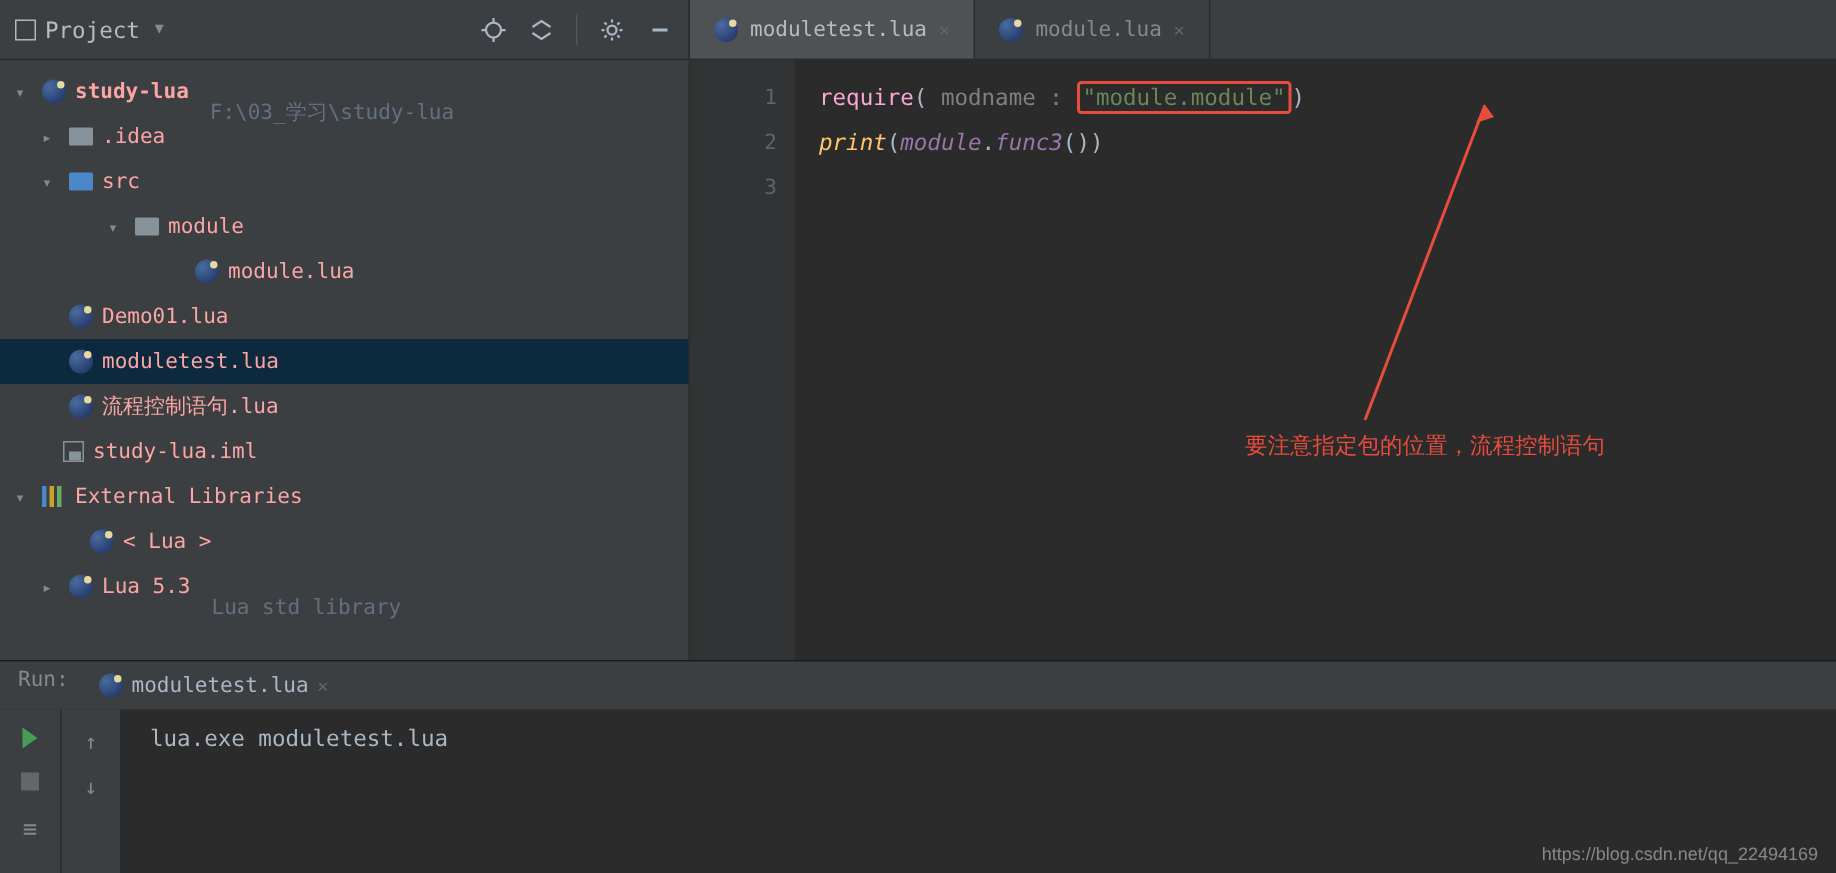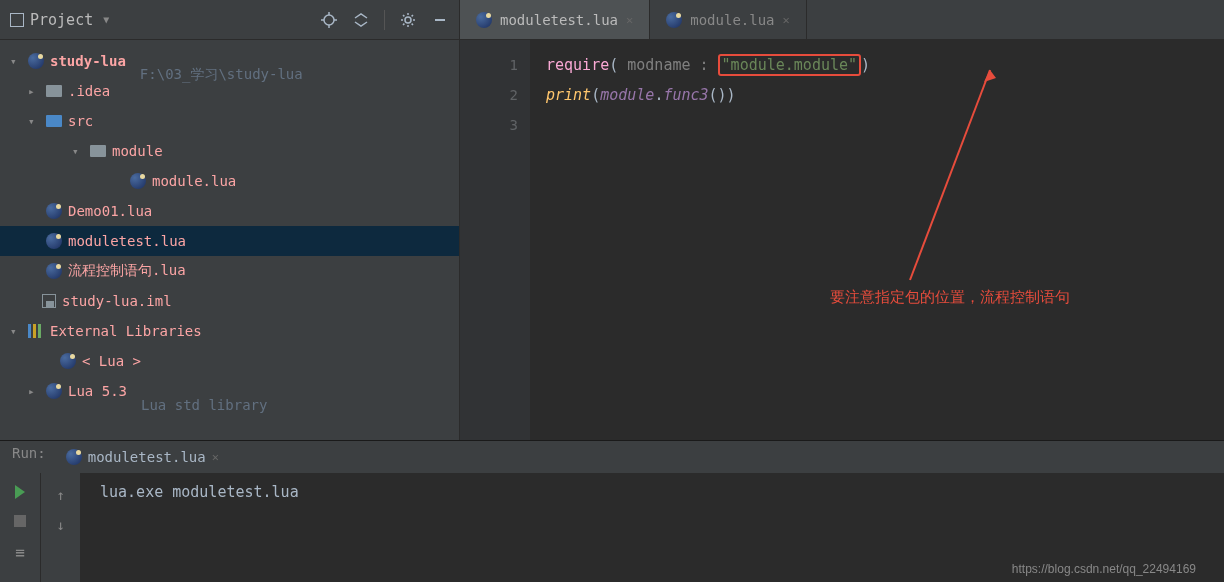--- a/index.html
+++ b/index.html
@@ -275,21 +275,21 @@
     }
     .console {
       flex: 1;
       padding: 10px 20px;
       font-size: 15px;
     }
     .console-line { height: 28px; }
     .watermark {
       position: absolute;
       bottom: 6px;
-      right: 28px;
+      right: 12px;
       color: #888;
       font-size: 12px;
       font-family: Arial, sans-serif;
     }
     svg { display: block; }
   </style>
 </head>
 <body>
 
 <div class="main-container">

